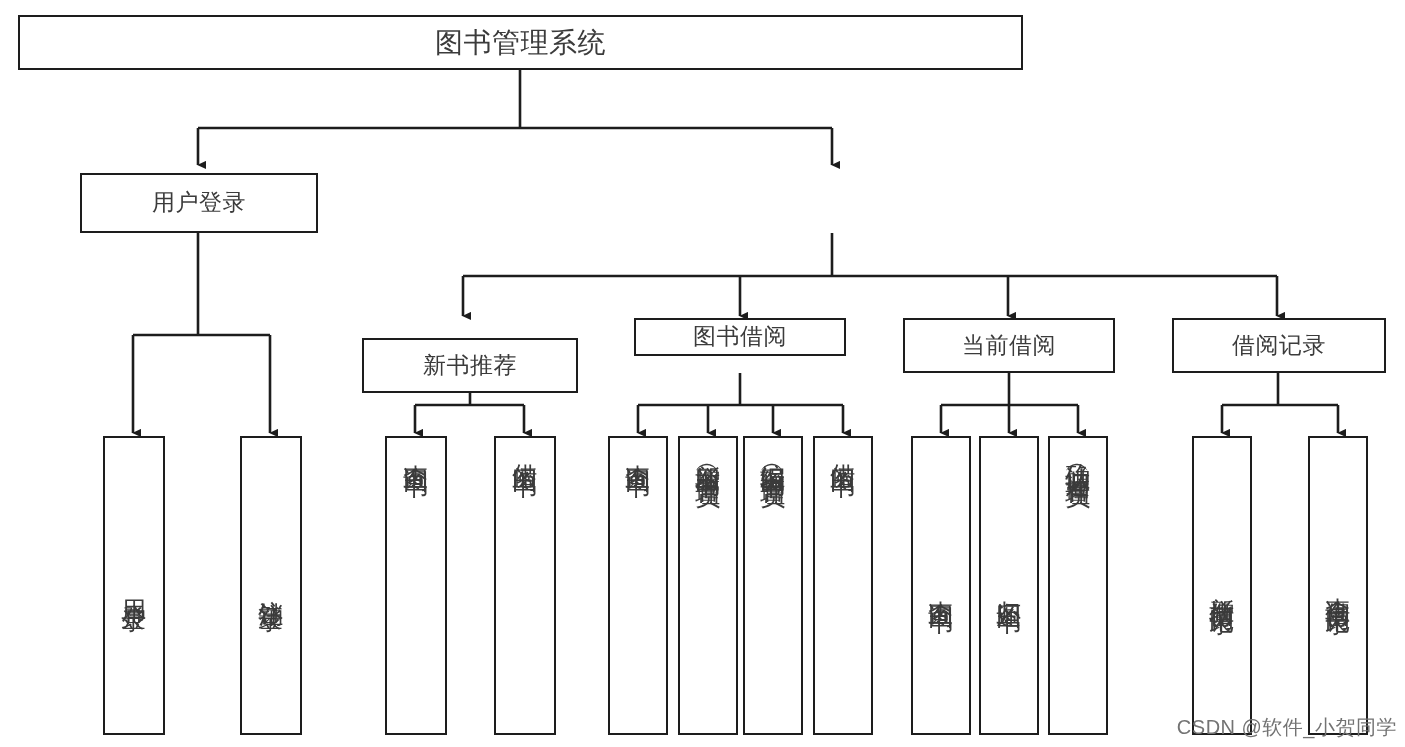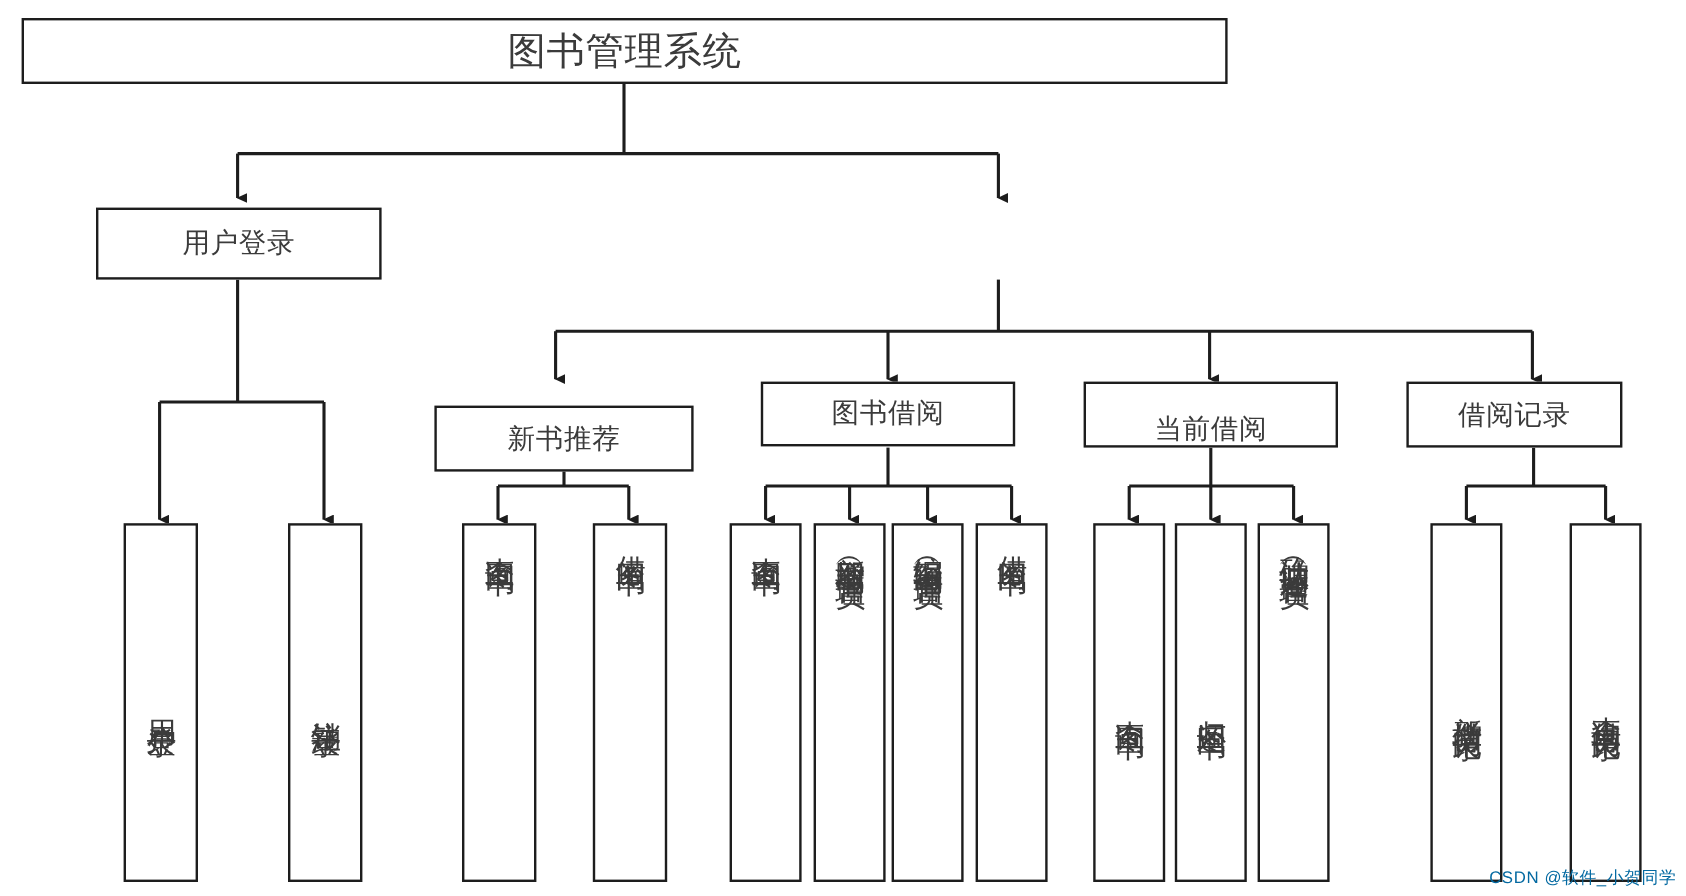--- a/index.html
+++ b/index.html
@@ -42,21 +42,21 @@
     line-height: 1.18;
     letter-spacing: 0.5px;
     white-space: nowrap;
     text-align: center;
   }
   
   .node.horiz .label {
     font-size: 23px;
   }
   #node-root .label {
-    font-size: 32px;
+    font-size: 28px;
   }
   
   .node.vert {
     align-items: flex-start;
     justify-content: center;
     padding-top: 6px;
   }
   .node.vert.mid {
     align-items: center;
     padding-top: 0;
@@ -66,22 +66,22 @@
     text-orientation: upright;
     font-size: 25px;
     line-height: 1.05;
     letter-spacing: 3px;
     white-space: nowrap;
   }
   #watermark {
     position: absolute;
     right: 8px;
     bottom: 6px;
-    color: #0369a1;
-    font-size: 14px;
+    color: #737373;
+    font-size: 20px;
     letter-spacing: 0.5px;
     z-index: 5;
     white-space: nowrap;
   }
 </style>
 </head>
 <body>
 
 <div id="canvas">
 
@@ -139,27 +139,27 @@
     <span class="label">图书管理系统</span>
   </div>
 
   <div class="node horiz" style="left:80px; top:173px; width:238px; height:60px;">
     <span class="label">用户登录</span>
   </div>
 
   <div class="node horiz" style="left:362px; top:318px; width:216px; height:55px;margin-top:20px;">
     <span class="label">新书推荐</span>
   </div>
-  <div class="node horiz" style="left:634px; top:318px; width:212px; height:54px;">
+  <div class="node horiz" style="left:634px; top:318px; width:212px; height:38px;">
     <span class="label">图书借阅</span>
   </div>
-  <div class="node horiz" style="left:903px; top:318px; width:212px; height:55px;align-items:flex-end;">
+  <div class="node horiz" style="left:903px; top:318px; width:212px; height:55px;">
     <span class="label">当前借阅</span>
   </div>
-  <div class="node horiz" style="left:1172px; top:318px; width:180px; height:55px;">
+  <div class="node horiz" style="left:1172px; top:318px; width:214px; height:55px;">
     <span class="label">借阅记录</span>
   </div>
 
   <div class="node vert mid" style="left:103px; top:436px; width:62px; height:299px;">
     <span class="label">用户登录</span>
   </div>
   <div class="node vert mid" style="left:240px; top:436px; width:62px; height:299px;">
     <span class="label">注销登录</span>
   </div>
 

